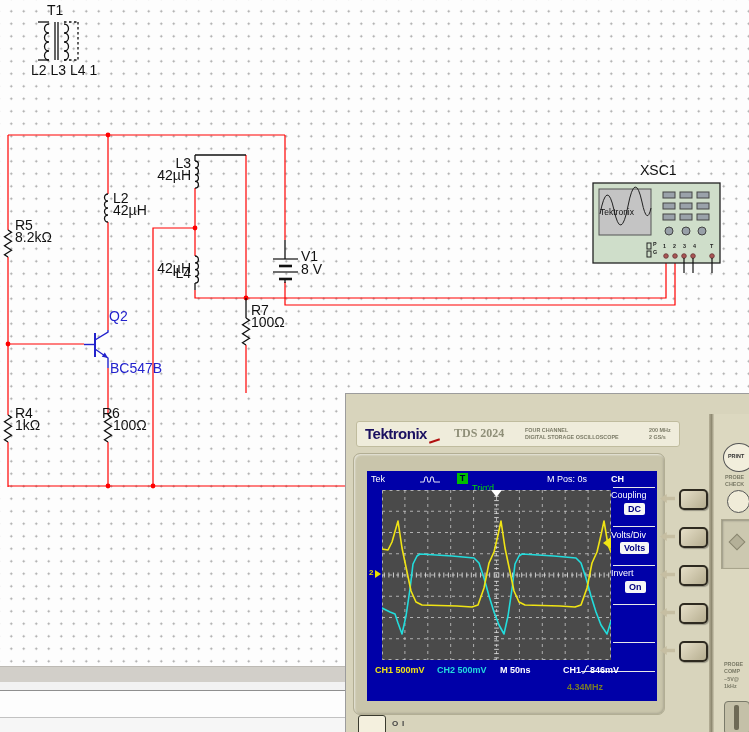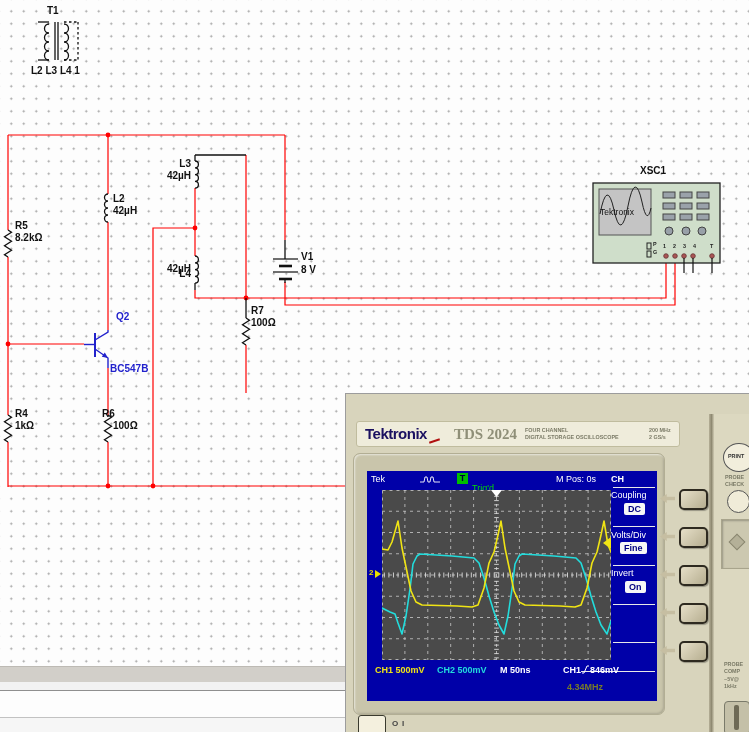--- a/index.html
+++ b/index.html
@@ -4,41 +4,41 @@
 <style>
   html,body{margin:0;padding:0;background:#e8e8e8;}
   #root{position:relative;width:749px;height:732px;overflow:hidden;
         font-family:"Liberation Sans",sans-serif;background:#fcfcfc;}
   
   #canvas{position:absolute;left:0;top:0;width:749px;height:668px;
     background-color:#fdfdfd;
     background-image:radial-gradient(circle,#a3a3a3 0.9px,transparent 1.1px);
     background-size:12.5px 12.5px;background-position:5px 5px;}
   #schematic-svg{position:absolute;left:0;top:0;}
-  .clabel{position:absolute;font-size:10px;font-weight:bold;color:#111;white-space:nowrap;line-height:11px;}
+  .clabel{position:absolute;font-size:14px;font-weight:normal;color:#111;white-space:nowrap;line-height:11px;}
   .clabel.blue{color:#2222cc;}
   .clabel.right{text-align:right;}
   
   #h-scrollbar{position:absolute;left:0;top:666px;width:749px;height:16px;background:#d2cfc9;border-top:1px solid #bdbab4;}
   #status-panel{position:absolute;left:0;top:682px;width:749px;height:50px;background:#f2f2f2;}
   #status-panel .ln1{position:absolute;left:0;top:8px;width:749px;height:1px;background:#8f8f8f;}
   #status-panel .row1{position:absolute;left:0;top:9px;width:749px;height:26px;background:#fdfdfd;}
   #status-panel .ln2{position:absolute;left:0;top:35px;width:749px;height:1px;background:#c2c2c2;}
   #status-panel .row2{position:absolute;left:0;top:36px;width:749px;height:14px;background:#f6f6f6;}
   
   #scope-window{position:absolute;left:345px;top:393px;width:404px;height:339px;
     border-left:1px solid #9c9c9c;border-top:1px solid #9c9c9c;background:#d8d4bc;box-sizing:border-box;}
   #scope-titlebar{position:absolute;left:0;top:0;width:100%;height:20px;background:#f7f7f7;
     border-bottom:1px solid #d4d4d4;font-size:12px;color:#1a1a1a;line-height:20px;padding-left:8px;box-sizing:border-box;}
   #scope-panel{position:absolute;left:0;top:20px;width:404px;height:319px;background:#d8d4bc;overflow:hidden;}
   #brand-strip{position:absolute;left:10px;top:7px;width:322px;height:24px;background:#efecdb;
     border:1px solid #c0bc9e;border-radius:3px;}
   #brand-logo{position:absolute;left:8px;top:3px;font-size:15px;font-weight:bold;color:#1a1060;letter-spacing:-0.5px;}
   #brand-logo-accent{position:absolute;left:72px;top:18px;width:11px;height:2px;background:#b01010;transform:rotate(-18deg);}
-  #brand-model{position:absolute;left:97px;top:4px;font-size:15px;font-weight:bold;color:#8f8f78;font-family:"Liberation Serif",serif;}
+  #brand-model{position:absolute;left:97px;top:4px;font-size:12px;font-weight:bold;color:#8f8f78;font-family:"Liberation Serif",serif;}
   .tiny{font-size:9px;transform:scale(.6);transform-origin:0 0;white-space:nowrap;line-height:10px;font-weight:bold;color:#7a7a66;}
   #brand-desc{position:absolute;left:168px;top:5px;}
   #brand-spec{position:absolute;left:292px;top:5px;}
   #screen-bezel{position:absolute;left:7px;top:39px;width:310px;height:260px;background:#c9c5ab;
     border:1px solid #b2ae94;border-radius:7px;box-shadow:inset 1px 1px 2px rgba(255,255,255,.6),inset -1px -1px 2px rgba(0,0,0,.15);}
   #screen{position:absolute;left:21px;top:57px;width:290px;height:230px;background:#0000a8;}
   .scr-txt{position:absolute;font-size:9px;color:#fff;white-space:nowrap;line-height:10px;}
   #trig-flag{position:absolute;left:90px;top:2px;width:11px;height:11px;background:#00bd00;color:#003;
     font-size:9px;font-weight:bold;text-align:center;line-height:11px;}
   #trig-status{color:#00dd00;}
@@ -210,21 +210,21 @@
     <div class="clabel" style="left:113px;top:193px;">L2</div>
     <div class="clabel" style="left:113px;top:205px;">42µH</div>
     <div class="clabel right" style="left:150px;top:158px;width:41px;">L3</div>
     <div class="clabel right" style="left:150px;top:170px;width:41px;">42µH</div>
     <div class="clabel right" style="left:150px;top:268px;width:41px;">L4</div>
     <div class="clabel right" style="left:150px;top:263px;width:41px;">42µH</div>
     <div class="clabel" style="left:301px;top:251px;">V1</div>
     <div class="clabel" style="left:301px;top:264px;">8 V</div>
     <div class="clabel" style="left:251px;top:305px;">R7</div>
     <div class="clabel" style="left:251px;top:317px;">100Ω</div>
-    <div class="clabel blue" style="left:116px;top:311px;">Q2</div>
+    <div class="clabel blue" style="left:109px;top:311px;">Q2</div>
     <div class="clabel blue" style="left:110px;top:363px;">BC547B</div>
     <div class="clabel" style="left:15px;top:408px;">R4</div>
     <div class="clabel" style="left:15px;top:420px;">1kΩ</div>
     <div class="clabel" style="left:102px;top:408px;">R6</div>
     <div class="clabel" style="left:113px;top:420px;">100Ω</div>
     <div class="clabel" style="left:640px;top:165px;">XSC1</div>
     <div style="position:absolute;left:600px;top:207px;font-size:8.5px;color:#111;">Tektronix</div>
     <div style="position:absolute;left:663px;top:243px;width:40px;display:flex;gap:5px;">
       <span class="tiny" style="color:#222;">1</span>
       <span class="tiny" style="color:#222;">2</span>
@@ -265,21 +265,21 @@
       <div id="screen-bezel"></div>
 
       <div id="screen">
 
         <div class="scr-txt" style="left:4px;top:3px;">Tek</div>
         <svg style="position:absolute;left:52px;top:3px;" width="26" height="11">
           <path d="M1,8 h4 l1,-5 h2 l1,5 h2 l1,-5 h2 l1,5 h6" stroke="#fff" stroke-width="0.9" fill="none"></path>
         </svg>
         <div id="trig-flag">T</div>
         <div class="scr-txt" id="trig-status" style="left:105px;top:12px;">Trig'd</div>
-        <div class="scr-txt" style="left:173px;top:3px;padding-left:16px;">M Pos: 0s</div>
+        <div class="scr-txt" style="left:164px;top:3px;padding-left:16px;">M Pos: 0s</div>
 
         <div id="graticule">
           <svg id="grat" width="229" height="170" viewBox="0 0 229 170">
             <g id="gridlines">
                 <line x1="22.9" y1="0" x2="22.9" y2="170" class="gl"></line>
                 <line x1="45.8" y1="0" x2="45.8" y2="170" class="gl"></line>
                 <line x1="68.7" y1="0" x2="68.7" y2="170" class="gl"></line>
                 <line x1="91.6" y1="0" x2="91.6" y2="170" class="gl"></line>
                 <line x1="114.5" y1="0" x2="114.5" y2="170" class="gl"></line>
                 <line x1="137.4" y1="0" x2="137.4" y2="170" class="gl"></line>
@@ -393,21 +393,21 @@
         </div>
         <div id="ch2-marker">2</div>
         <div id="ch2-marker-arrow"></div>
 
         <div class="menu-label" style="top:3px;font-weight:bold;">CH</div>
         <div class="menu-sep" style="top:16px;"></div>
         <div class="menu-label" style="top:5px;margin-top:14px;">Coupling</div>
         <div class="menu-btn" style="left:257px;top:32px;">DC</div>
         <div class="menu-sep" style="top:55px;"></div>
         <div class="menu-label" style="top:59px;">Volts/Div</div>
-        <div class="menu-btn" style="left:253px;top:71px;">Fine</div>
+        <div class="menu-btn" style="left:253px;top:71px;">Volts</div>
         <div class="menu-sep" style="top:94px;"></div>
         <div class="menu-label" style="top:97px;">Invert</div>
         <div class="menu-btn" style="left:258px;top:110px;">On</div>
         <div class="menu-sep" style="top:133px;"></div>
         <div class="menu-sep" style="top:171px;"></div>
         <div class="menu-sep" style="top:200px;left:214px;width:74px;"></div>
 
         <div class="readout" style="left:8px;top:194px;color:#f0e414;">CH1 500mV</div>
         <div class="readout" style="left:70px;top:194px;color:#22dcdc;">CH2 500mV</div>
         <div class="readout" style="left:133px;top:194px;color:#fff;">M 50ns</div>

